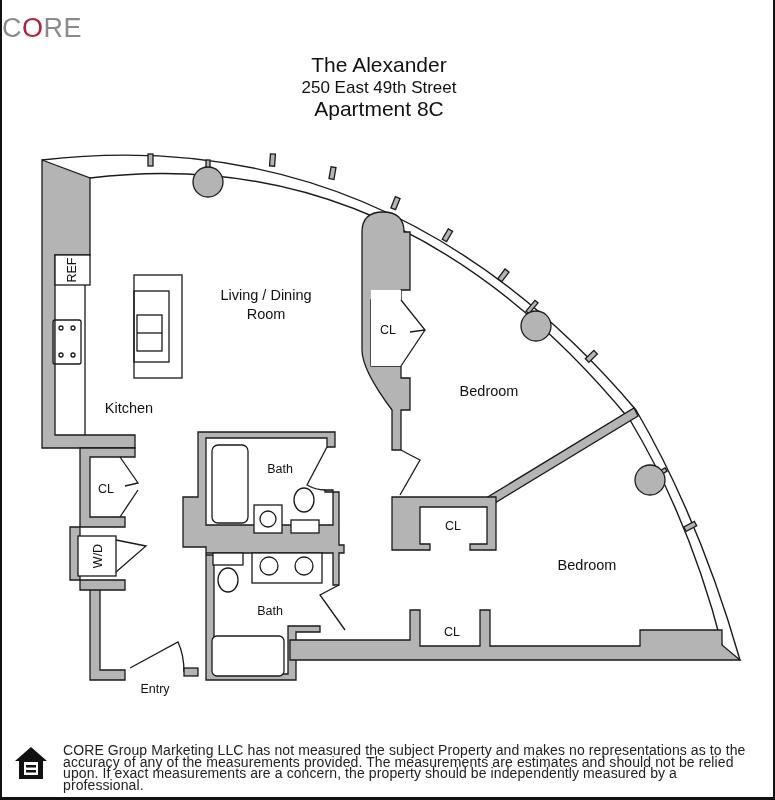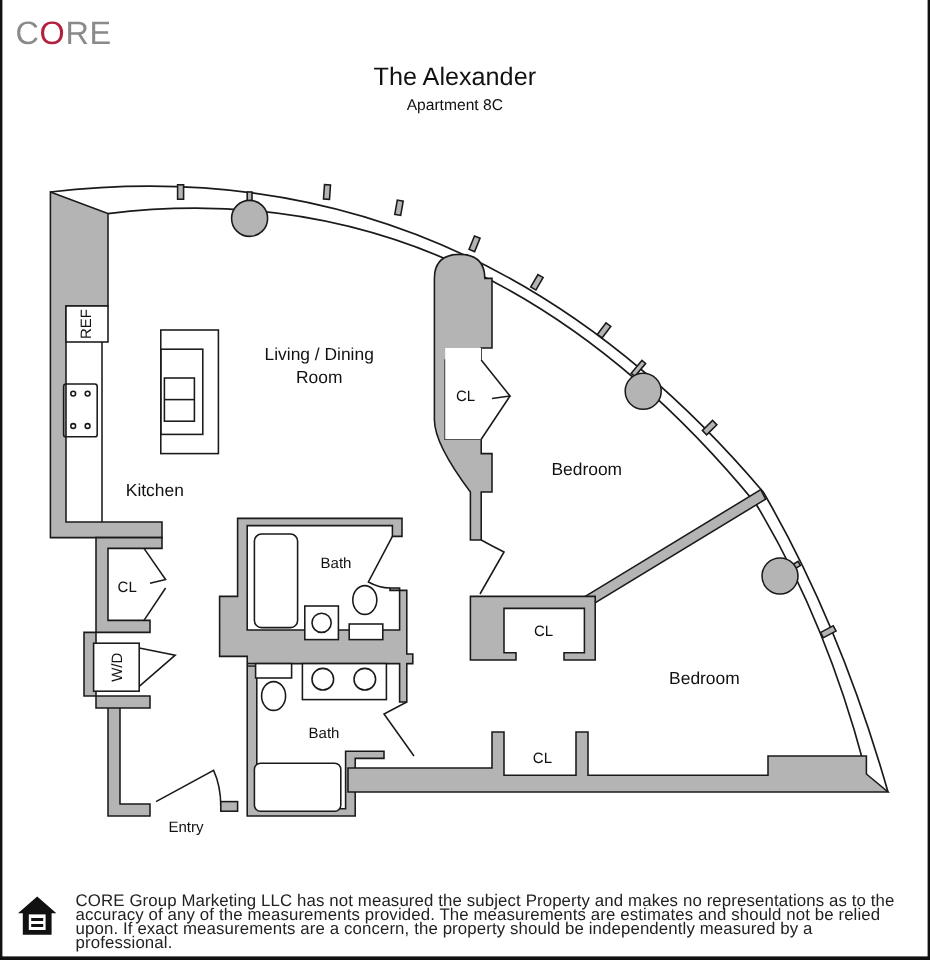--- a/index.html
+++ b/index.html
@@ -1,44 +1,45 @@
 <!DOCTYPE html>
 <html><head>
 <meta charset="utf-8">
 <style>
   html, body { margin: 0; padding: 0; background: #ffffff; }
   body { width: 775px; height: 800px; position: relative; overflow: hidden;
          font-family: "Liberation Sans", sans-serif; }
   .frame { position: absolute; left: 0; top: 0; width: 775px; height: 800px;
            box-sizing: border-box; border-left: 2px solid #111; border-right: 2px solid #111;
            border-bottom: 3px solid #111; }
-  .logo { position: absolute; left: 13px; top: 13px; font-size: 27px; letter-spacing: 0.5px;
+  .logo { position: absolute; left: 2px; top: 13px; font-size: 27px; letter-spacing: 0.5px;
           color: #8a8a8a; font-weight: 400; }
   .logo .o { color: #b3203e; }
   .title-block { position: absolute; left: 0; width: 758px; top: 52px; text-align: center; color: #111; }
   .title-block .t1 { font-size: 21px; line-height: 25px; }
   .title-block .t2 { font-size: 17px; line-height: 21px; }
-  .title-block .t3 { font-size: 13px; line-height: 21px; }
+  .title-block .t3 { font-size: 21px; line-height: 21px; }
   svg.plan { position: absolute; left: 0; top: 0; }
   .room-label { font-family: "Liberation Sans", sans-serif; font-size: 14.5px; fill: #111; }
   .small-label { font-family: "Liberation Sans", sans-serif; font-size: 12.5px; fill: #111; }
   .footer { position: absolute; left: 13px; top: 745px; width: 740px; }
   .footer .eho { position: absolute; left: 0; top: 0; width: 36px; height: 36px; }
   .footer .disclaimer { position: absolute; left: 50px; top: 0; width: 690px;
          font-size: 14px; line-height: 11.5px; color: #222; letter-spacing: 0.1px; }
 </style>
 </head>
 <body>
 
 <div class="frame"></div>
 
 <div class="logo"><span>C</span><span class="o">O</span><span>RE</span></div>
 
 <div class="title-block">
   <div class="t1">The Alexander</div>
+  <div class="t2">250 East 49th Street</div>
   <div class="t3">Apartment 8C</div>
 </div>
 
 <svg class="plan" width="775" height="800" viewBox="0 0 775 800">
   <g stroke="#1a1a1a" stroke-width="1.3" fill="#b4b4b4">
 
     <g fill="none" stroke-width="1.4">
       <path d="M 42 160 Q 390 120 636 410 Q 700 520 740 660"></path>
       <path d="M 90 178 Q 400 140 630 420 Q 690 520 722 645"></path>
     </g>

